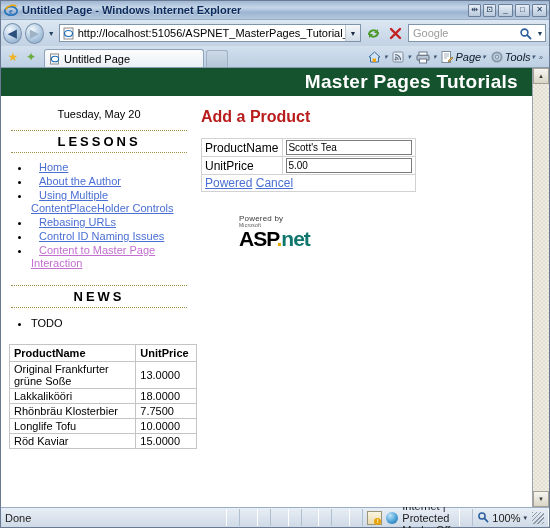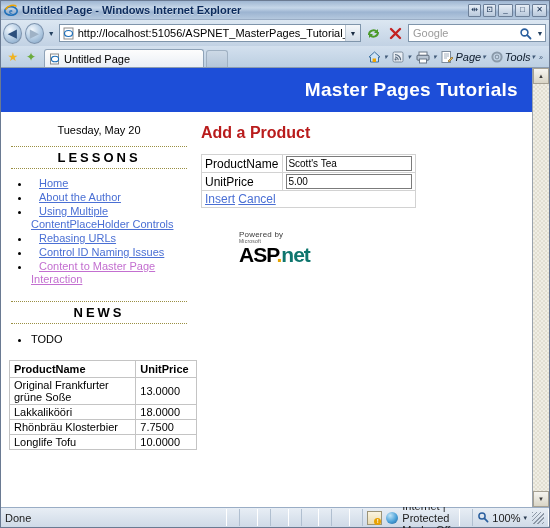--- a/index.html
+++ b/index.html
@@ -95,21 +95,21 @@
   }
   .cmdspacer{flex:1 1 auto;}
   .cmdicons{display:flex;align-items:center;gap:0;padding-right:3px;height:20px;font-style:italic;}
   .cmdicons .ci{display:flex;align-items:center;font-size:11px;color:#20334a;padding:0 1px;}
   .cmdicons .carr{font-size:7px;color:#415a78;padding:0 3px 0 1px;}
   .cmdicons .clabel{font-size:11px;color:#0c1a2b;}
   
   .viewport{flex:1 1 auto;display:flex;overflow:hidden;background:#fff;border-top:1px solid #8b9cb0;}
   .page{flex:1 1 auto;background:#fff;overflow:hidden;position:relative;}
   .banner{
-    height:44px;background:#1d4ed8;display:flex;align-items:center;justify-content:flex-end;
+    height:28px;background:#14532d;display:flex;align-items:center;justify-content:flex-end;
     padding-right:14px;
   }
   .banner-title{
     color:#fff;font-size:19px;font-weight:bold;letter-spacing:.3px;
     font-family:"Liberation Sans",sans-serif;
   }
   .body-cols{display:flex;align-items:flex-start;}
   .leftcol{width:196px;flex:0 0 auto;padding-top:8px;}
   .date{text-align:center;font-size:11px;color:#000;padding:4px 0 10px;}
   .sechead{
@@ -378,20 +378,24 @@
                   <td class="name">Lakkalikööri</td>
                   <td class="price">18.0000</td>
                 </tr>
                 <tr>
                   <td class="name">Rhönbräu Klosterbier</td>
                   <td class="price">7.7500</td>
                 </tr>
                 <tr>
                   <td class="name">Longlife Tofu</td>
                   <td class="price">10.0000</td>
+                </tr>
+                <tr>
+                  <td class="name">Röd Kaviar</td>
+                  <td class="price">15.0000</td>
                 </tr>
               </tbody>
             </table>
           </div>
         </div>
 
         <div class="rightcol">
           <h1 class="pagehead">Add a Product</h1>
 
           <table class="form">
@@ -403,21 +407,21 @@
               </td>
             </tr>
             <tr>
               <td class="lbl">UnitPrice</td>
               <td>
                 <input type="text" value="5.00" style="">
               </td>
             </tr>
             <tr>
               <td class="act" colspan="2">
-                <a href="#">Insert</a>
+                <a href="#">Powered</a>
                 <a href="#">Cancel</a>
               </td>
             </tr>
           </tbody>
             </table>
 
           <div class="logo-wrap">
             <div class="logo-powered">Powered by</div>
             <div class="logo-ms">Microsoft</div>
             <div class="logo-asp"><span>ASP</span><span class="logo-dot">.</span><span class="net">net</span></div>

